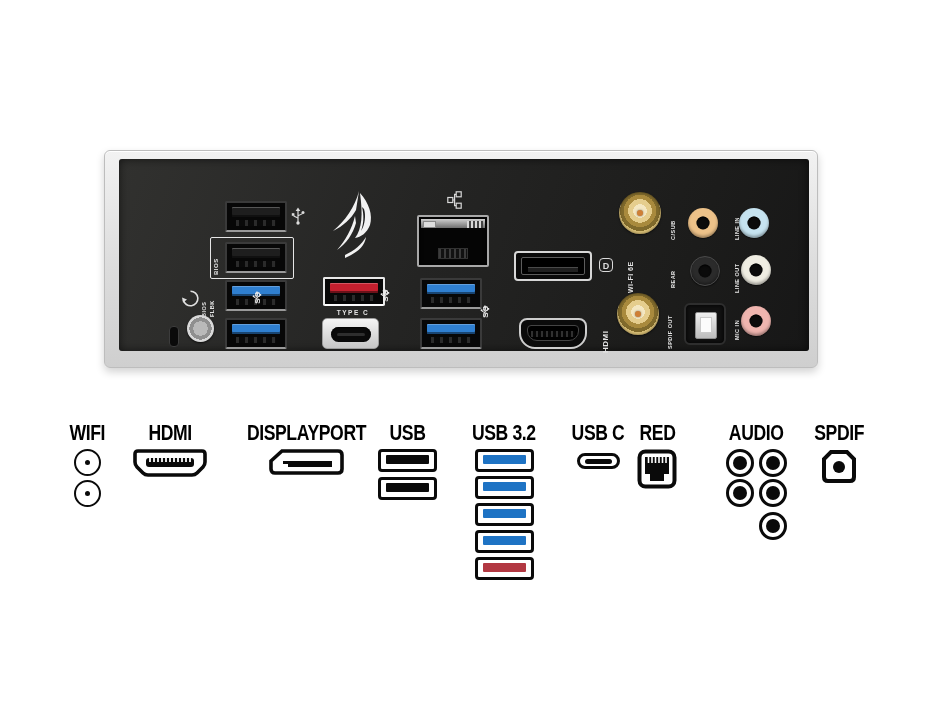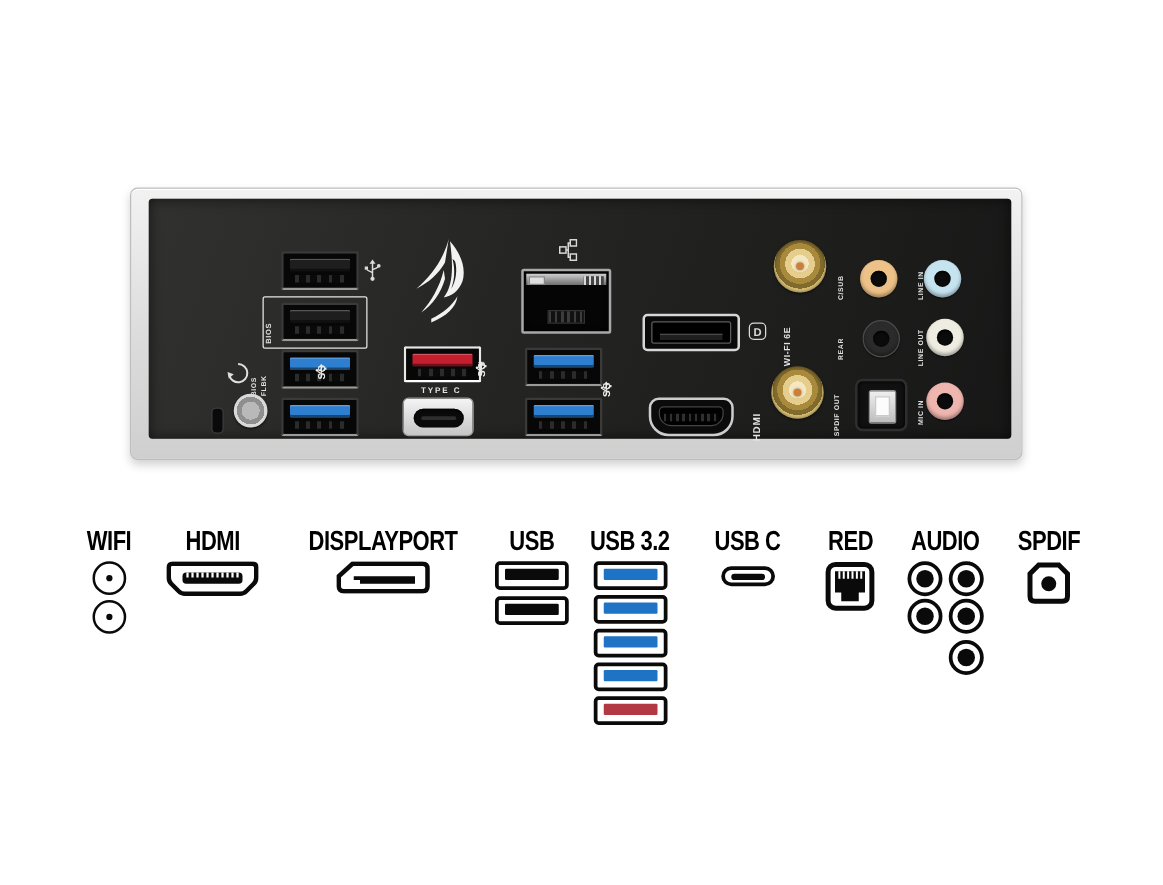--- a/index.html
+++ b/index.html
@@ -297,21 +297,21 @@
 </div>
 
 <div class="li" style="left:248px;width:116px">
   <span class="llabel">DISPLAYPORT</span>
   <svg width="75" height="26" viewBox="0 0 75 26">
     <path d="M13,2 H69 Q73,2 73,6 V20 Q73,24 69,24 H6 Q2,24 2,20 V12 Z" fill="#fff" stroke="#0a0a0a" stroke-width="3.6"></path>
     <path d="M14,12 H63 V18 H19 V15 H14 Z" fill="#0a0a0a"></path>
   </svg>
 </div>
 
-<div class="li" style="left:395px;width:60px">
+<div class="li" style="left:377px;width:60px">
   <span class="llabel">USB</span>
   <div class="stack" style="gap:5px">
     <div class="lusba">
         <i class="lbar" style="background-color: rgb(10, 10, 10);"></i>
       </div>
     <div class="lusba">
         <i class="lbar" style="background-color: rgb(10, 10, 10);"></i>
       </div>
   </div>
 </div>
@@ -337,21 +337,21 @@
   </div>
 </div>
 
 <div class="li" style="left:571px;width:54px">
   <span class="llabel">USB C</span>
   <div class="lusbc" style="margin-top:4px">
       <i class="lbar"></i>
     </div>
 </div>
 
-<div class="li" style="left:657px;width:46px">
+<div class="li" style="left:634px;width:46px">
   <span class="llabel">RED</span>
   <svg width="40" height="40" viewBox="0 0 40 40">
     <rect x="2.5" y="2.5" width="35" height="35" rx="6" fill="#fff" stroke="#0a0a0a" stroke-width="4"></rect>
     <rect x="8" y="8" width="24" height="9" fill="#0a0a0a"></rect>
     <g stroke="#fff" stroke-width="1.6">
         <path d="M11.5,8 v6 M15,8 v6 M18.5,8 v6 M22,8 v6 M25.5,8 v6 M29,8 v6"></path>
       </g>
     <rect x="8" y="16" width="24" height="9" fill="#0a0a0a"></rect>
     <rect x="13" y="24" width="14" height="8" fill="#0a0a0a"></rect>
   </svg>

